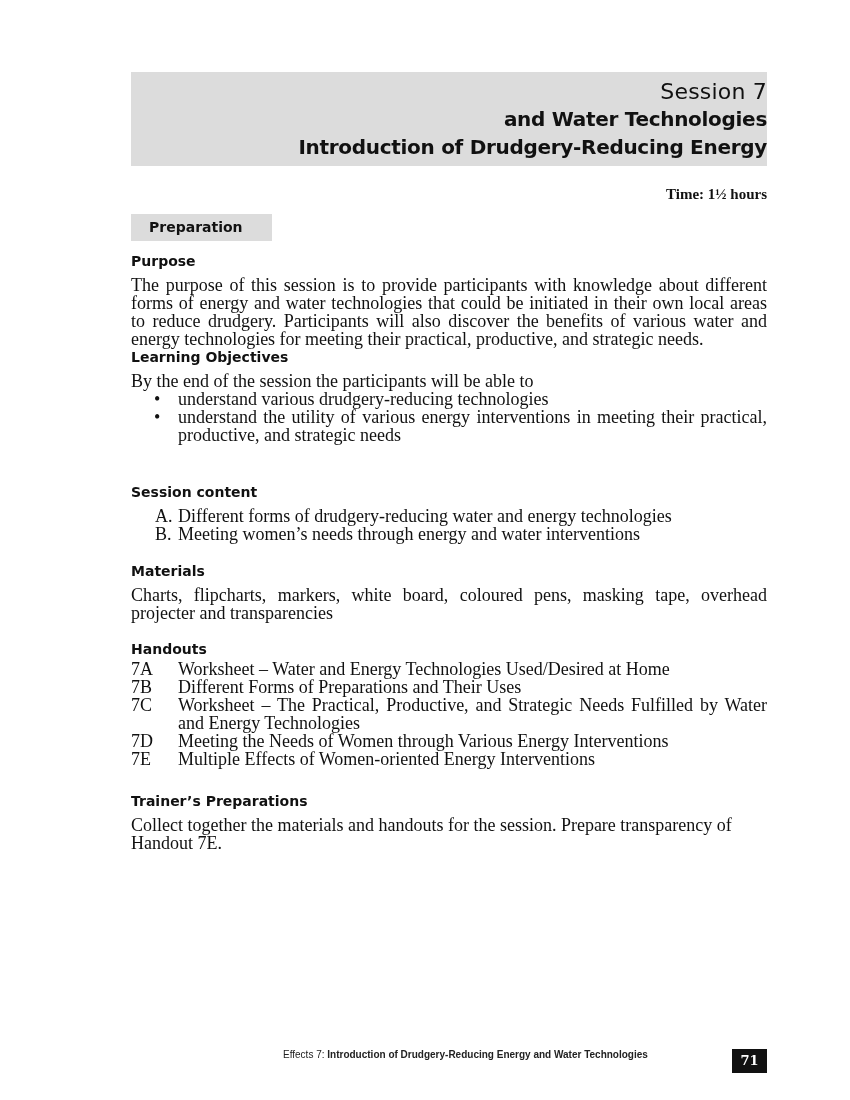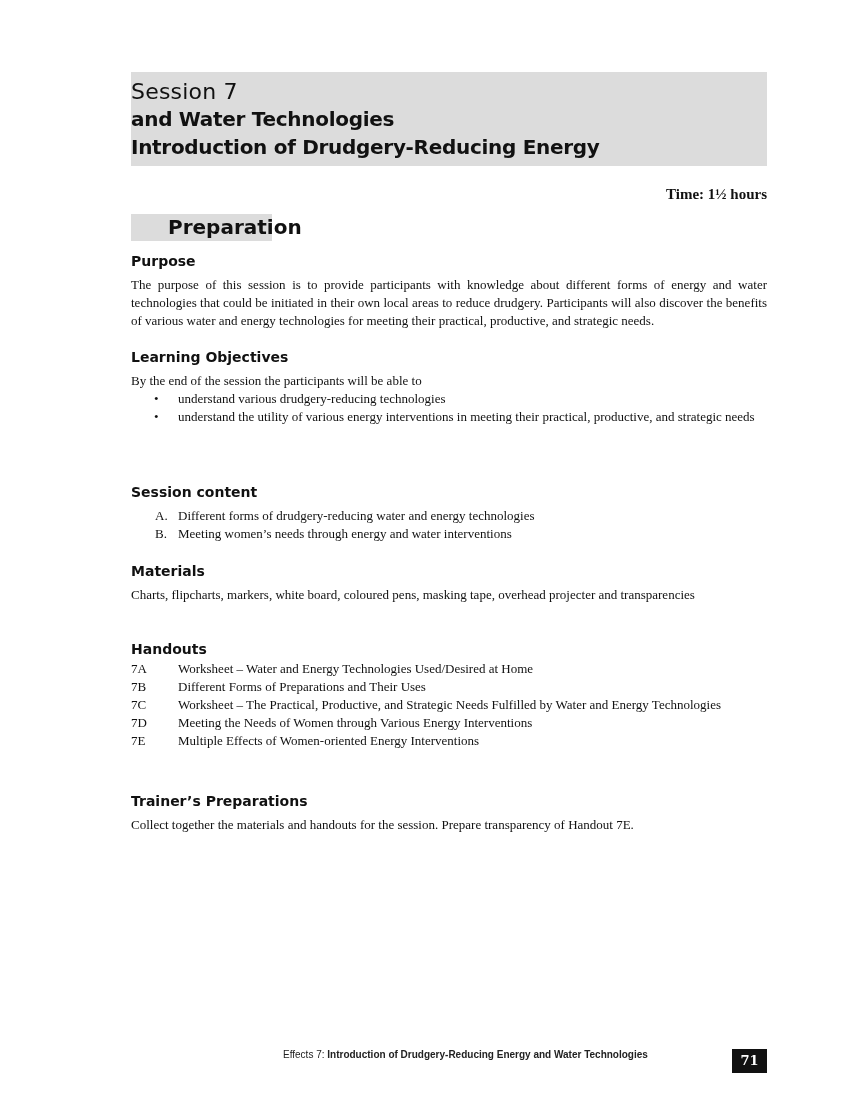--- a/index.html
+++ b/index.html
@@ -1,49 +1,49 @@
 <!DOCTYPE html>
 <html><head>
   <meta charset="utf-8">
   <style>
     html, body { margin: 0; padding: 0; background: #ffffff; }
     body { width: 850px; height: 1100px; position: relative; overflow: hidden; color: #111; }
 
     .title-box {
       position: absolute; left: 131px; top: 72px; width: 636px; height: 94px;
-      background: #dcdcdc; text-align: left;
+      background: #dcdcdc; text-align: right;
     }
     .title-session {
       font-family: "DejaVu Sans", sans-serif; font-size: 22px; font-weight: normal;
       margin-top: 7px; line-height: 26px; letter-spacing: 0.2px;
     }
     .title-main {
       font-family: "DejaVu Sans", sans-serif; font-size: 20px; font-weight: bold;
       line-height: 28px; letter-spacing: -0.3px;
     }
 
     .time {
       position: absolute; right: 83px; top: 186px;
       font-family: "Liberation Serif", serif; font-weight: bold; font-size: 15px;
     }
 
     .prep-box {
       position: absolute; left: 131px; top: 214px; width: 141px; height: 27px;
       background: #dcdcdc;
     }
     .prep-box span {
-      font-family: "DejaVu Sans", sans-serif; font-weight: bold; font-size: 20px;
-      line-height: 27px; padding-left: 1px; margin-left: 36px;
+      font-family: "DejaVu Sans", sans-serif; font-weight: bold; font-size: 14px;
+      line-height: 27px; padding-left: 18px;
     }
     h3 {
       font-family: "DejaVu Sans", sans-serif; font-weight: bold; font-size: 14px;
       margin: 0; line-height: 18px;
     }
     p, li, .row {
-      font-family: "Liberation Serif", serif; font-size: 13px; line-height: 18px;
+      font-family: "Liberation Serif", serif; font-size: 18px; line-height: 18px;
       margin: 0;
     }
     p.just { text-align: justify; }
     .sec { position: absolute; left: 131px; width: 636px; }
 
     ul.bullets { list-style: none; margin: 0; padding: 0; }
     ul.bullets li { position: relative; padding-left: 47px; text-align: justify; }
     ul.bullets li .dot { position: absolute; left: 23px; top: 0; }
 
     ol.alpha { list-style: none; margin: 0; padding: 0; }

